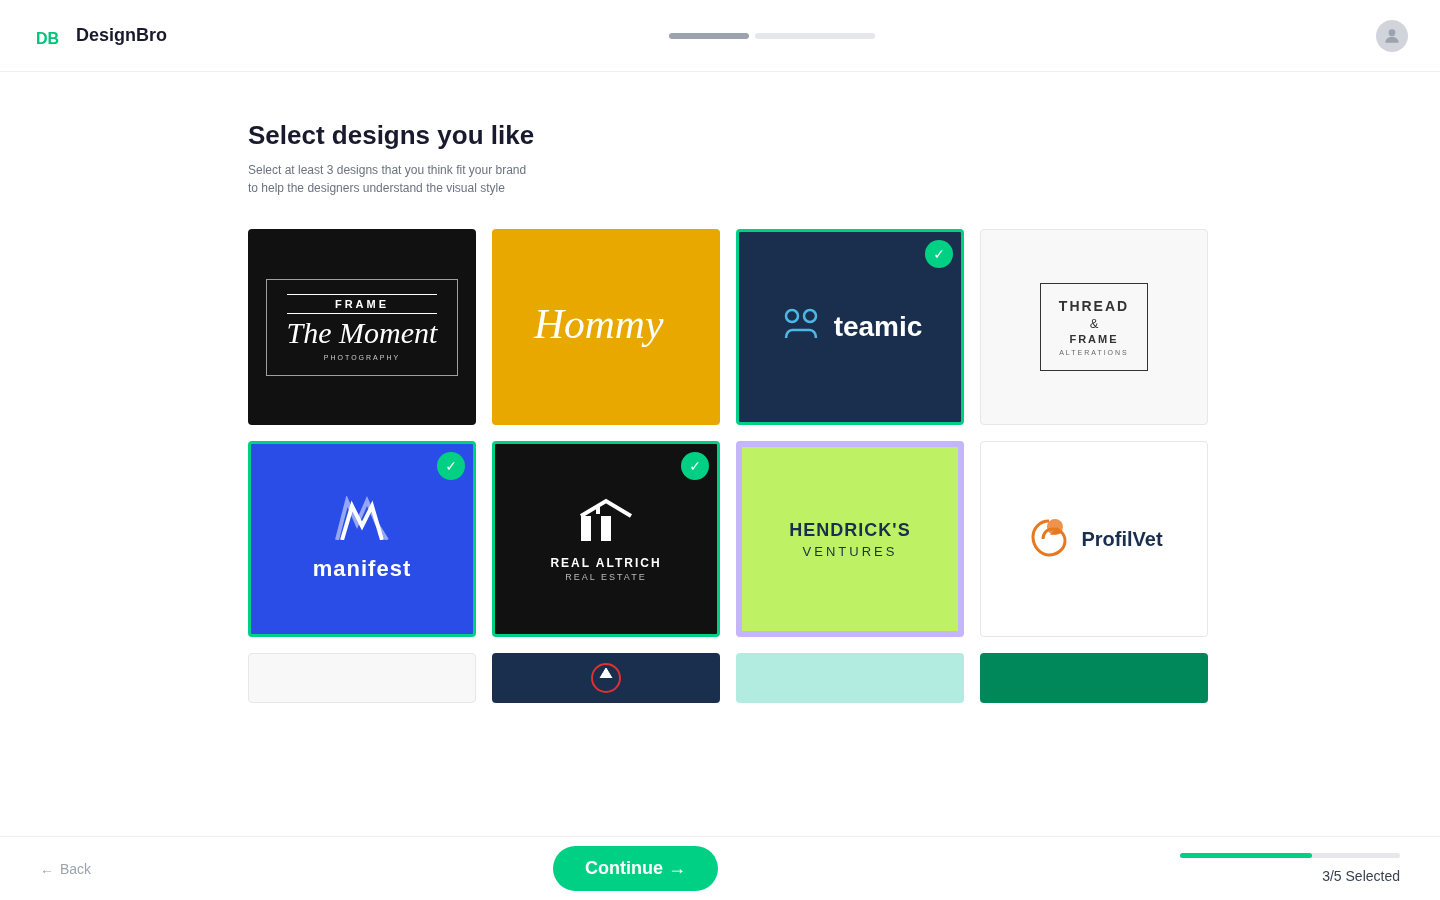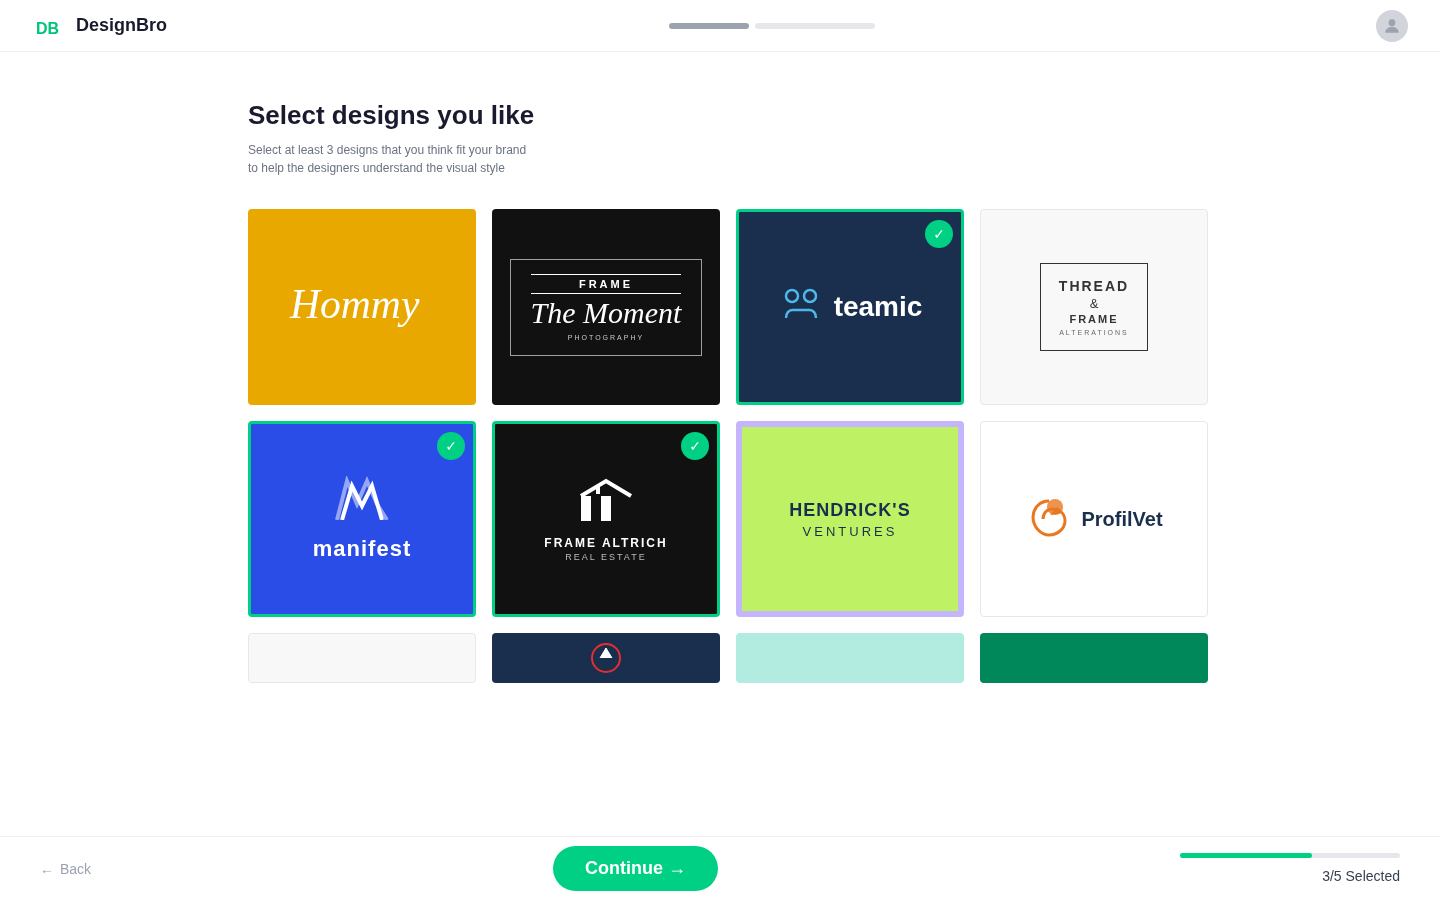--- a/index.html
+++ b/index.html
@@ -1,21 +1,21 @@
 <!DOCTYPE html>
 <html><head>
   <meta charset="utf-8">
   <style>
     * { box-sizing: border-box; margin: 0; padding: 0; }
     body { font-family: -apple-system, BlinkMacSystemFont, 'Segoe UI', sans-serif; background: #fff; width: 1440px; height: 900px; overflow: hidden; position: relative; }
 
     
     .header {
       display: flex; align-items: center; justify-content: space-between;
-      padding: 0 32px; height: 52px; border-bottom: 1px solid #f0f0f0;
+      padding: 0 32px; height: 72px; border-bottom: 1px solid #f0f0f0;
     }
     .logo { display: flex; align-items: center; gap: 8px; font-weight: 700; font-size: 18px; color: #1a1a2e; }
     .logo-icon { width: 36px; height: 36px; }
     .progress-bar-container { display: flex; gap: 6px; align-items: center; }
     .progress-segment { height: 6px; border-radius: 3px; }
     .progress-segment.active { width: 80px; background: #9ca3af; }
     .progress-segment.inactive { width: 120px; background: #e5e7eb; }
     .user-icon { width: 32px; height: 32px; border-radius: 50%; background: #d1d5db; display: flex; align-items: center; justify-content: center; }
 
     
@@ -119,35 +119,35 @@
       </svg>
   </div>
 </header>
 
 <div class="main">
   <h1 class="page-title">Select designs you like</h1>
   <p class="page-subtitle">Select at least 3 designs that you think fit your brand<br>to help the designers understand the visual style</p>
 
   <div class="design-grid">
 
-    <div class="design-card card-hommy">
-      <div style="color:white; font-family: Georgia, serif; font-size: 42px; font-style: italic; font-weight: 400;">
-        <svg width="160" height="60" viewBox="0 0 200 70">
-          <text x="10" y="55" font-family="Georgia, serif" font-size="52" font-style="italic" fill="white" font-weight="400">Hommy</text>
-        </svg>
-      </div>
-    </div>
-
     <div class="design-card card-frame">
       <div class="frame-wrapper">
         <div class="frame-logo">
           <div class="frame-top">FRAME</div>
           <div class="frame-main" style="font-family:Georgia,serif;font-size:30px;font-style:italic;color:white;">The Moment</div>
           <div class="frame-sub" style="font-size:7px;letter-spacing:2px;color:#ccc;margin-top:4px;">PHOTOGRAPHY</div>
         </div>
+      </div>
+    </div>
+
+    <div class="design-card card-hommy">
+      <div style="color:white; font-family: Georgia, serif; font-size: 42px; font-style: italic; font-weight: 400;">
+        <svg width="160" height="60" viewBox="0 0 200 70">
+          <text x="10" y="55" font-family="Georgia, serif" font-size="52" font-style="italic" fill="white" font-weight="400">Hommy</text>
+        </svg>
       </div>
     </div>
 
     <div class="design-card card-teamic selected">
       <div class="teamic-logo">
         <div>
           <svg width="46" height="46" viewBox="0 0 46 46" fill="none">
             <circle cx="14" cy="14" r="6" fill="none" stroke="#4db8e8" stroke-width="2.5"></circle>
             <circle cx="32" cy="14" r="6" fill="none" stroke="#4db8e8" stroke-width="2.5"></circle>
             <path d="M8 36c0-5 3-8 6-8h18c3 0 6 3 6 8" stroke="#4db8e8" stroke-width="2.5" fill="none"></path>
@@ -181,21 +181,21 @@
     <div class="design-card card-matt selected">
       <div class="matt-logo">
         <div style="margin-bottom:6px;">
           <svg width="60" height="50" viewBox="0 0 60 50" fill="white">
             <rect x="5" y="20" width="10" height="25" fill="white"></rect>
             <rect x="25" y="20" width="10" height="25" fill="white"></rect>
             <path d="M5 20 L30 5 L55 20" stroke="white" stroke-width="4" fill="none"></path>
             <rect x="20" y="10" width="4" height="8" fill="white"></rect>
           </svg>
         </div>
-        <div style="font-size:12px;letter-spacing:2px;font-weight:600;color:white;">FRAME ALTRICH</div>
+        <div style="font-size:12px;letter-spacing:2px;font-weight:600;color:white;">REAL ALTRICH</div>
         <div style="font-size:9px;letter-spacing:2px;color:#bbb;margin-top:2px;">REAL ESTATE</div>
       </div>
       <div class="check-badge">✓</div>
     </div>
 
     <div class="design-card card-hendricks">
       <div class="hendricks-logo">
         <div style="font-size:18px;font-weight:800;letter-spacing:1px;color:#1a2f4e;">HENDRICK'S</div>
         <div style="font-size:13px;letter-spacing:3px;color:#1a2f4e;margin-top:3px;">VENTURES</div>
       </div>

